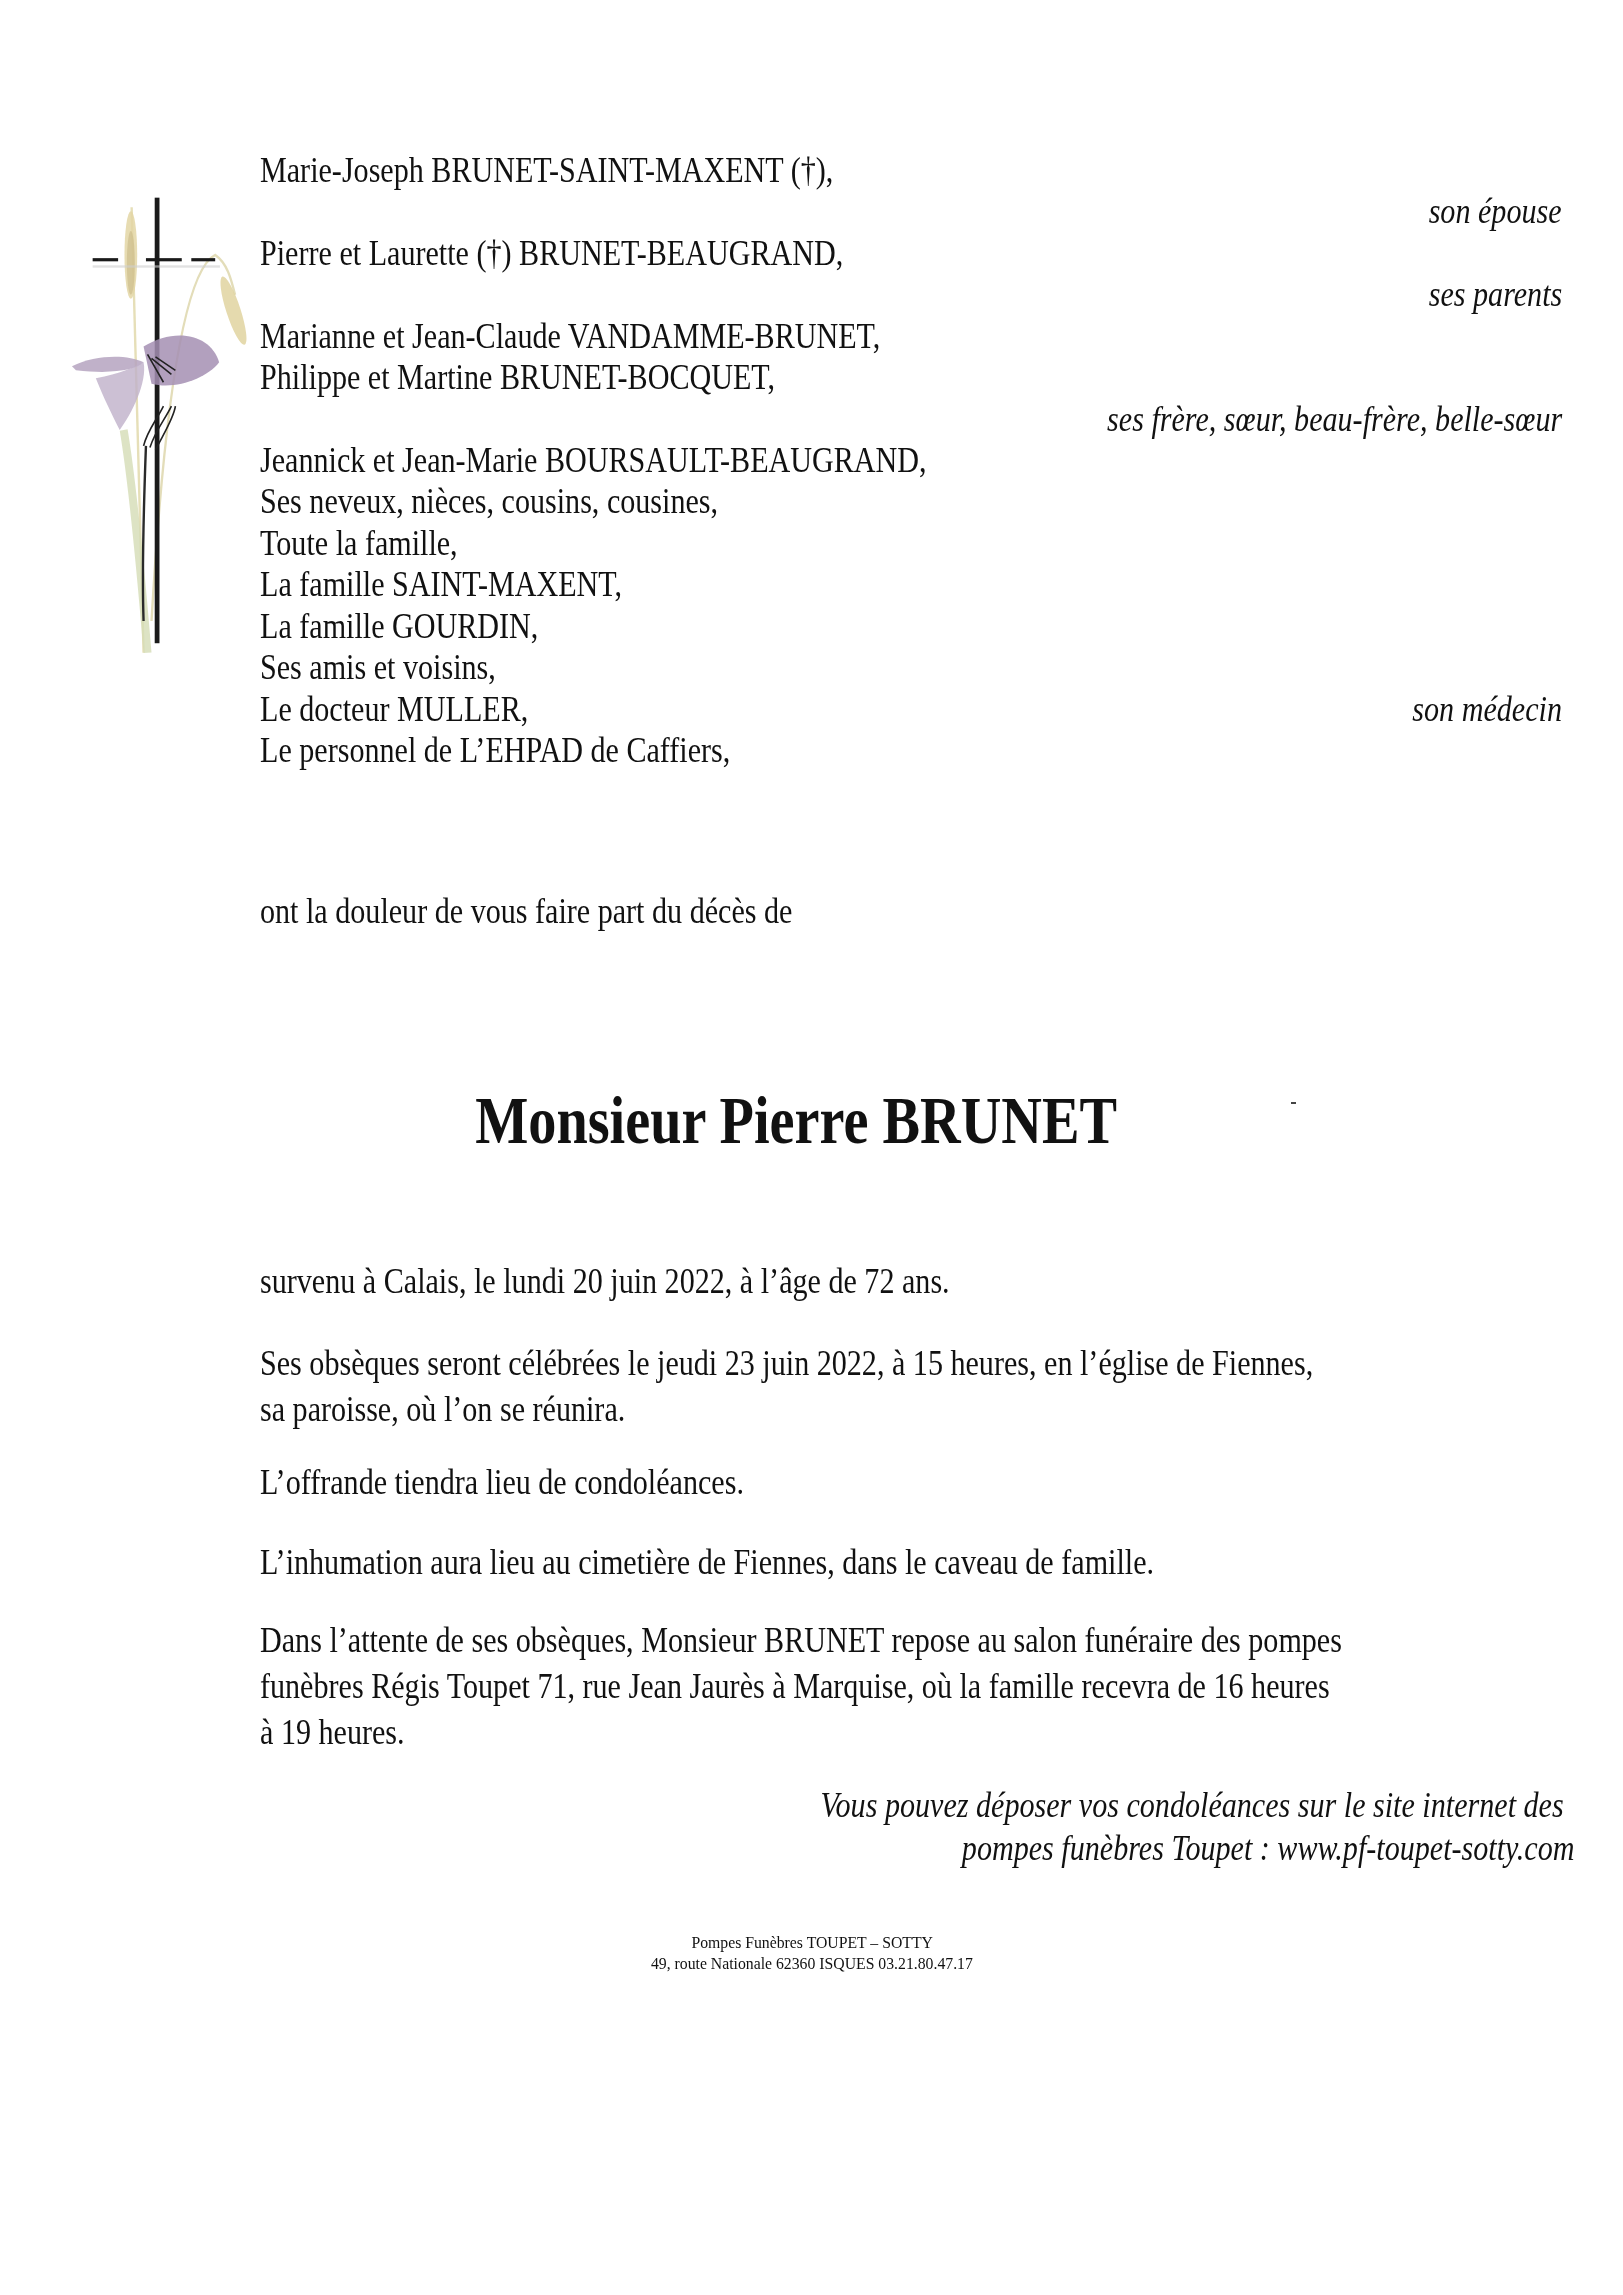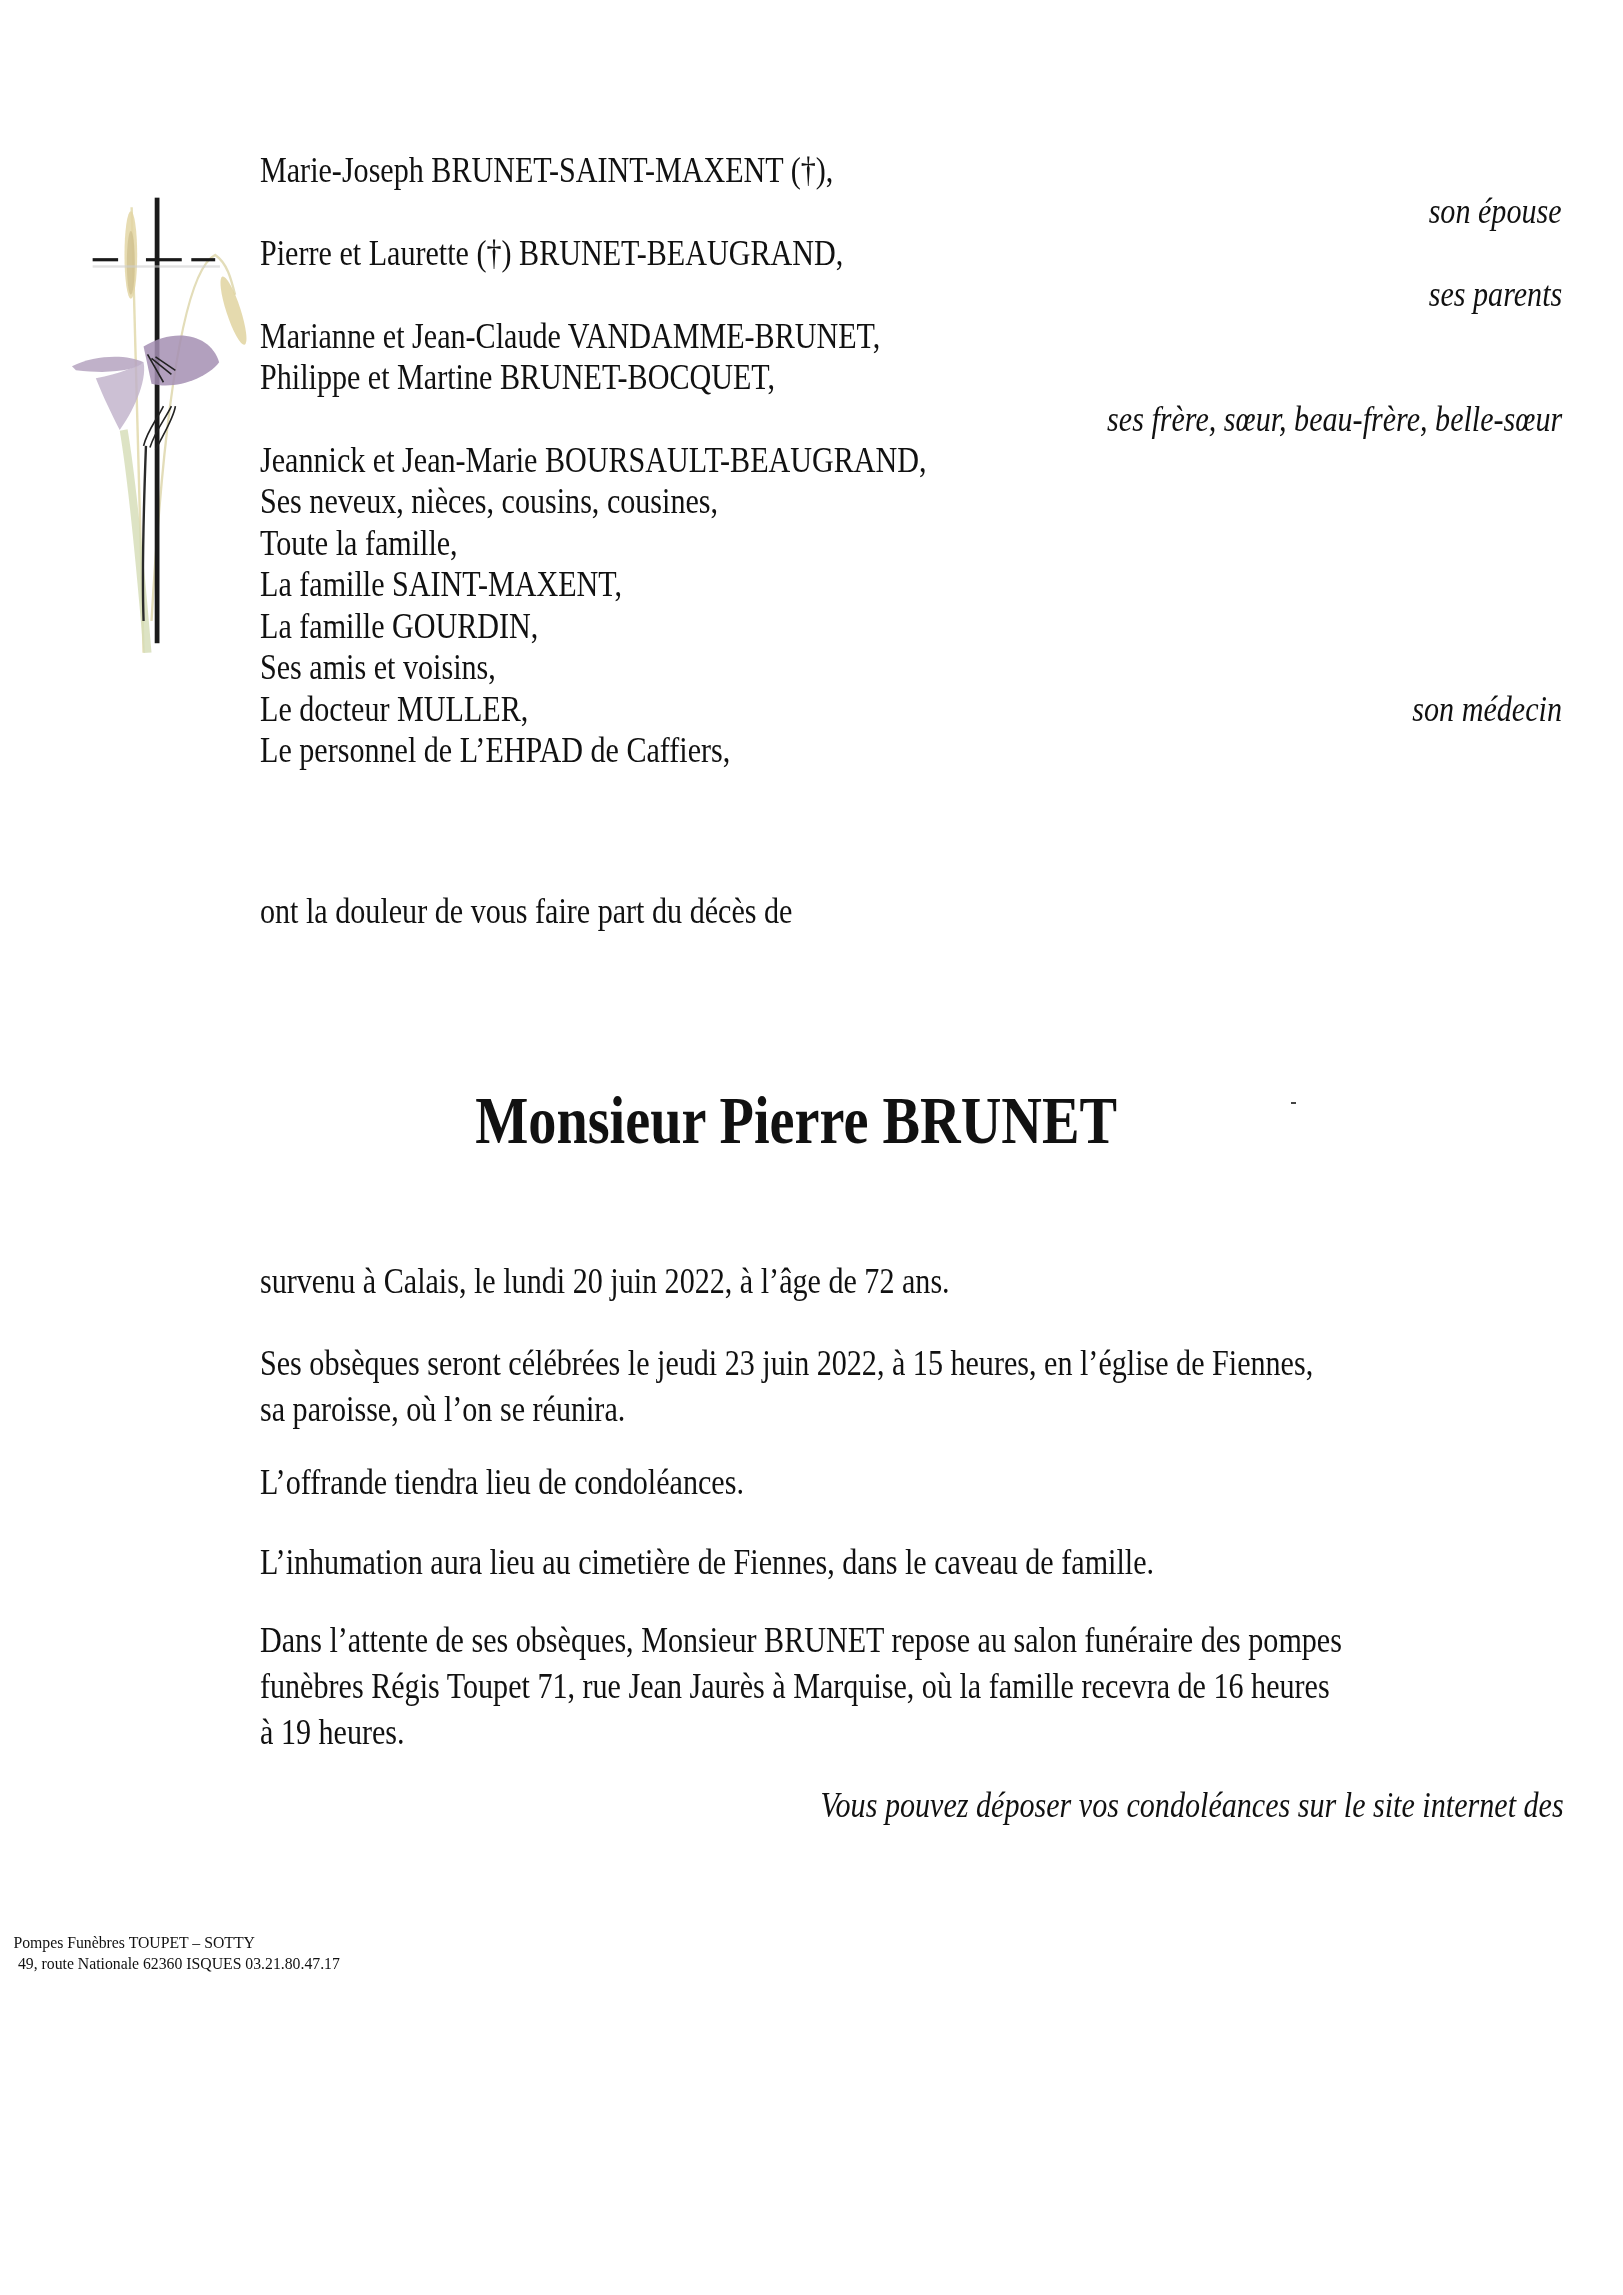--- a/index.html
+++ b/index.html
@@ -99,20 +99,21 @@
     .condolences span {
       display: inline-block;
       transform: scaleX(0.86);
     }
 
     .footer {
       position: absolute;
       left: 0;
       width: 1624px;
       top: 1932px;
+      text-align: center;
       font-size: 17.5px;
       line-height: 21px;
     }
     .footer div { white-space: nowrap; }
     .footer span {
       display: inline-block;
       transform: scaleX(0.9);
     }
     .speck {
       position: absolute;
@@ -204,20 +205,21 @@
   </div>
 
   <div class="para" style="top:1618px;">
     <div>Dans l’attente de ses obsèques, Monsieur BRUNET repose au salon funéraire des pompes</div>
     <div>funèbres Régis Toupet 71, rue Jean Jaurès à Marquise, où la famille recevra de 16 heures</div>
     <div>à 19 heures.</div>
   </div>
 
   <div class="condolences">
     <div><span>Vous pouvez déposer vos condoléances sur le site internet des</span></div>
+    <div><span>pompes funèbres Toupet : www.pf-toupet-sotty.com</span></div>
   </div>
 
   <div class="footer">
     <div><span>Pompes Funèbres TOUPET – SOTTY</span></div>
     <div><span>49, route Nationale 62360 ISQUES 03.21.80.47.17</span></div>
   </div>
 
 </div>
 
 

